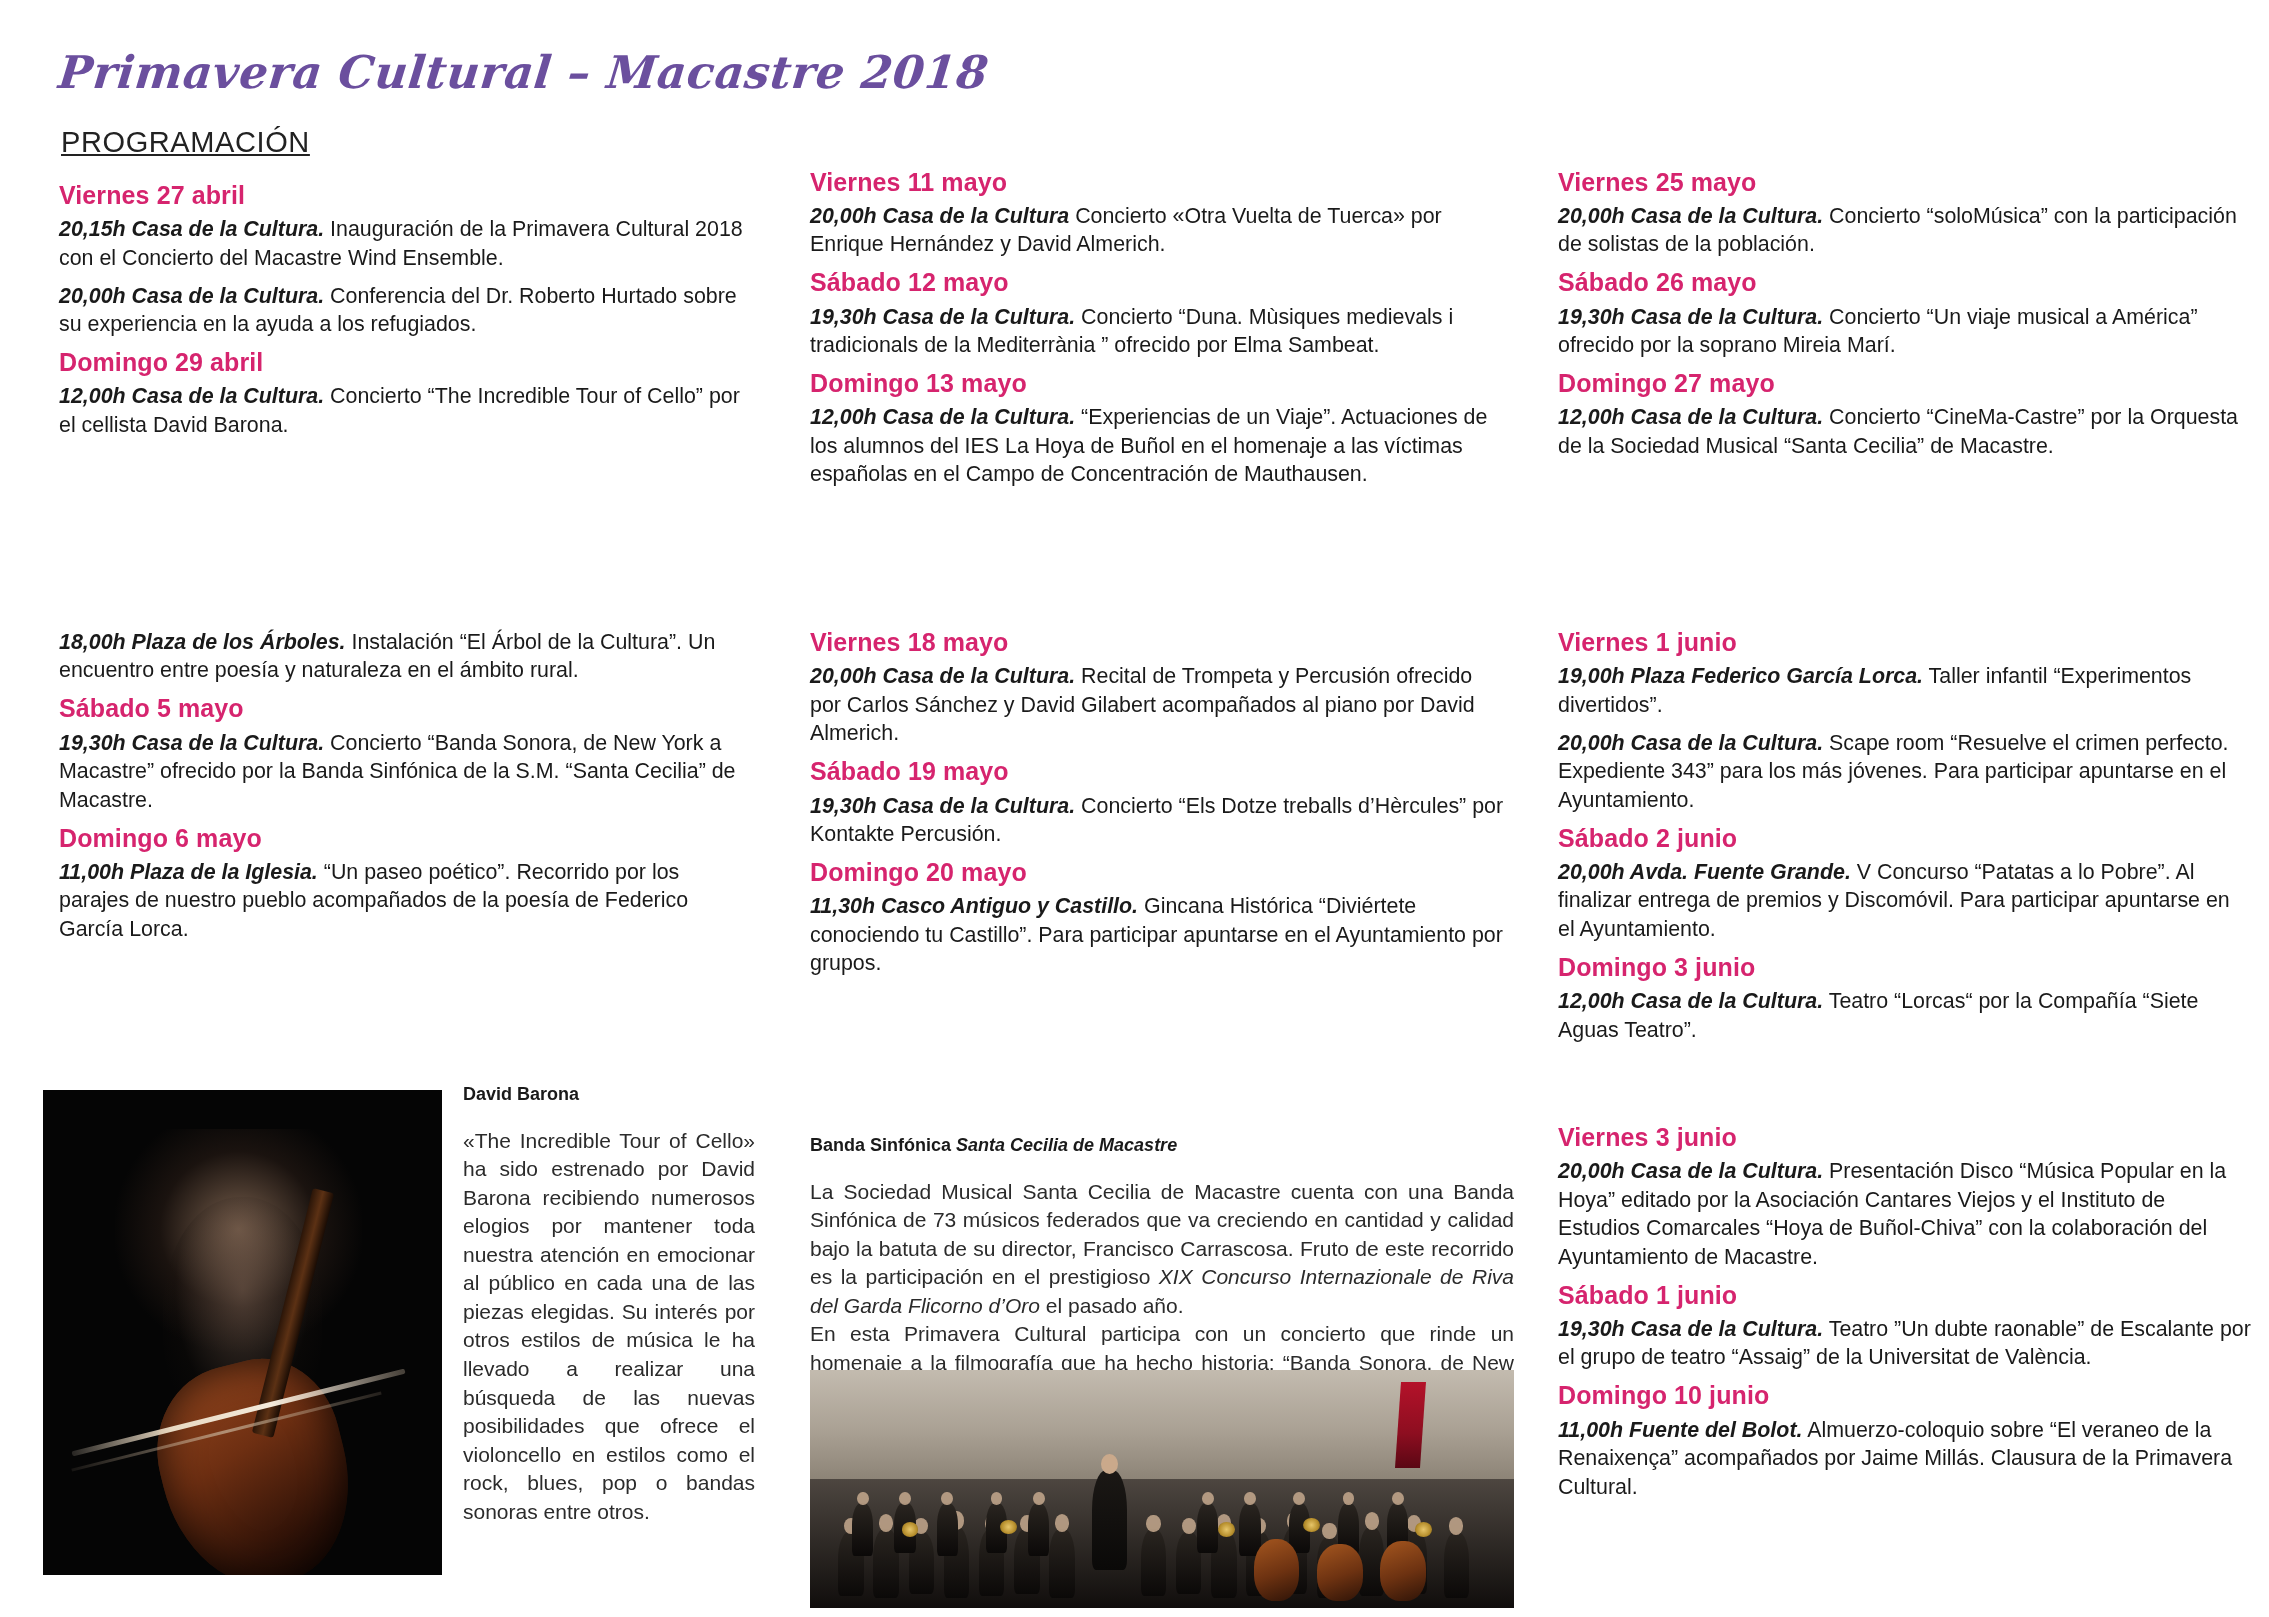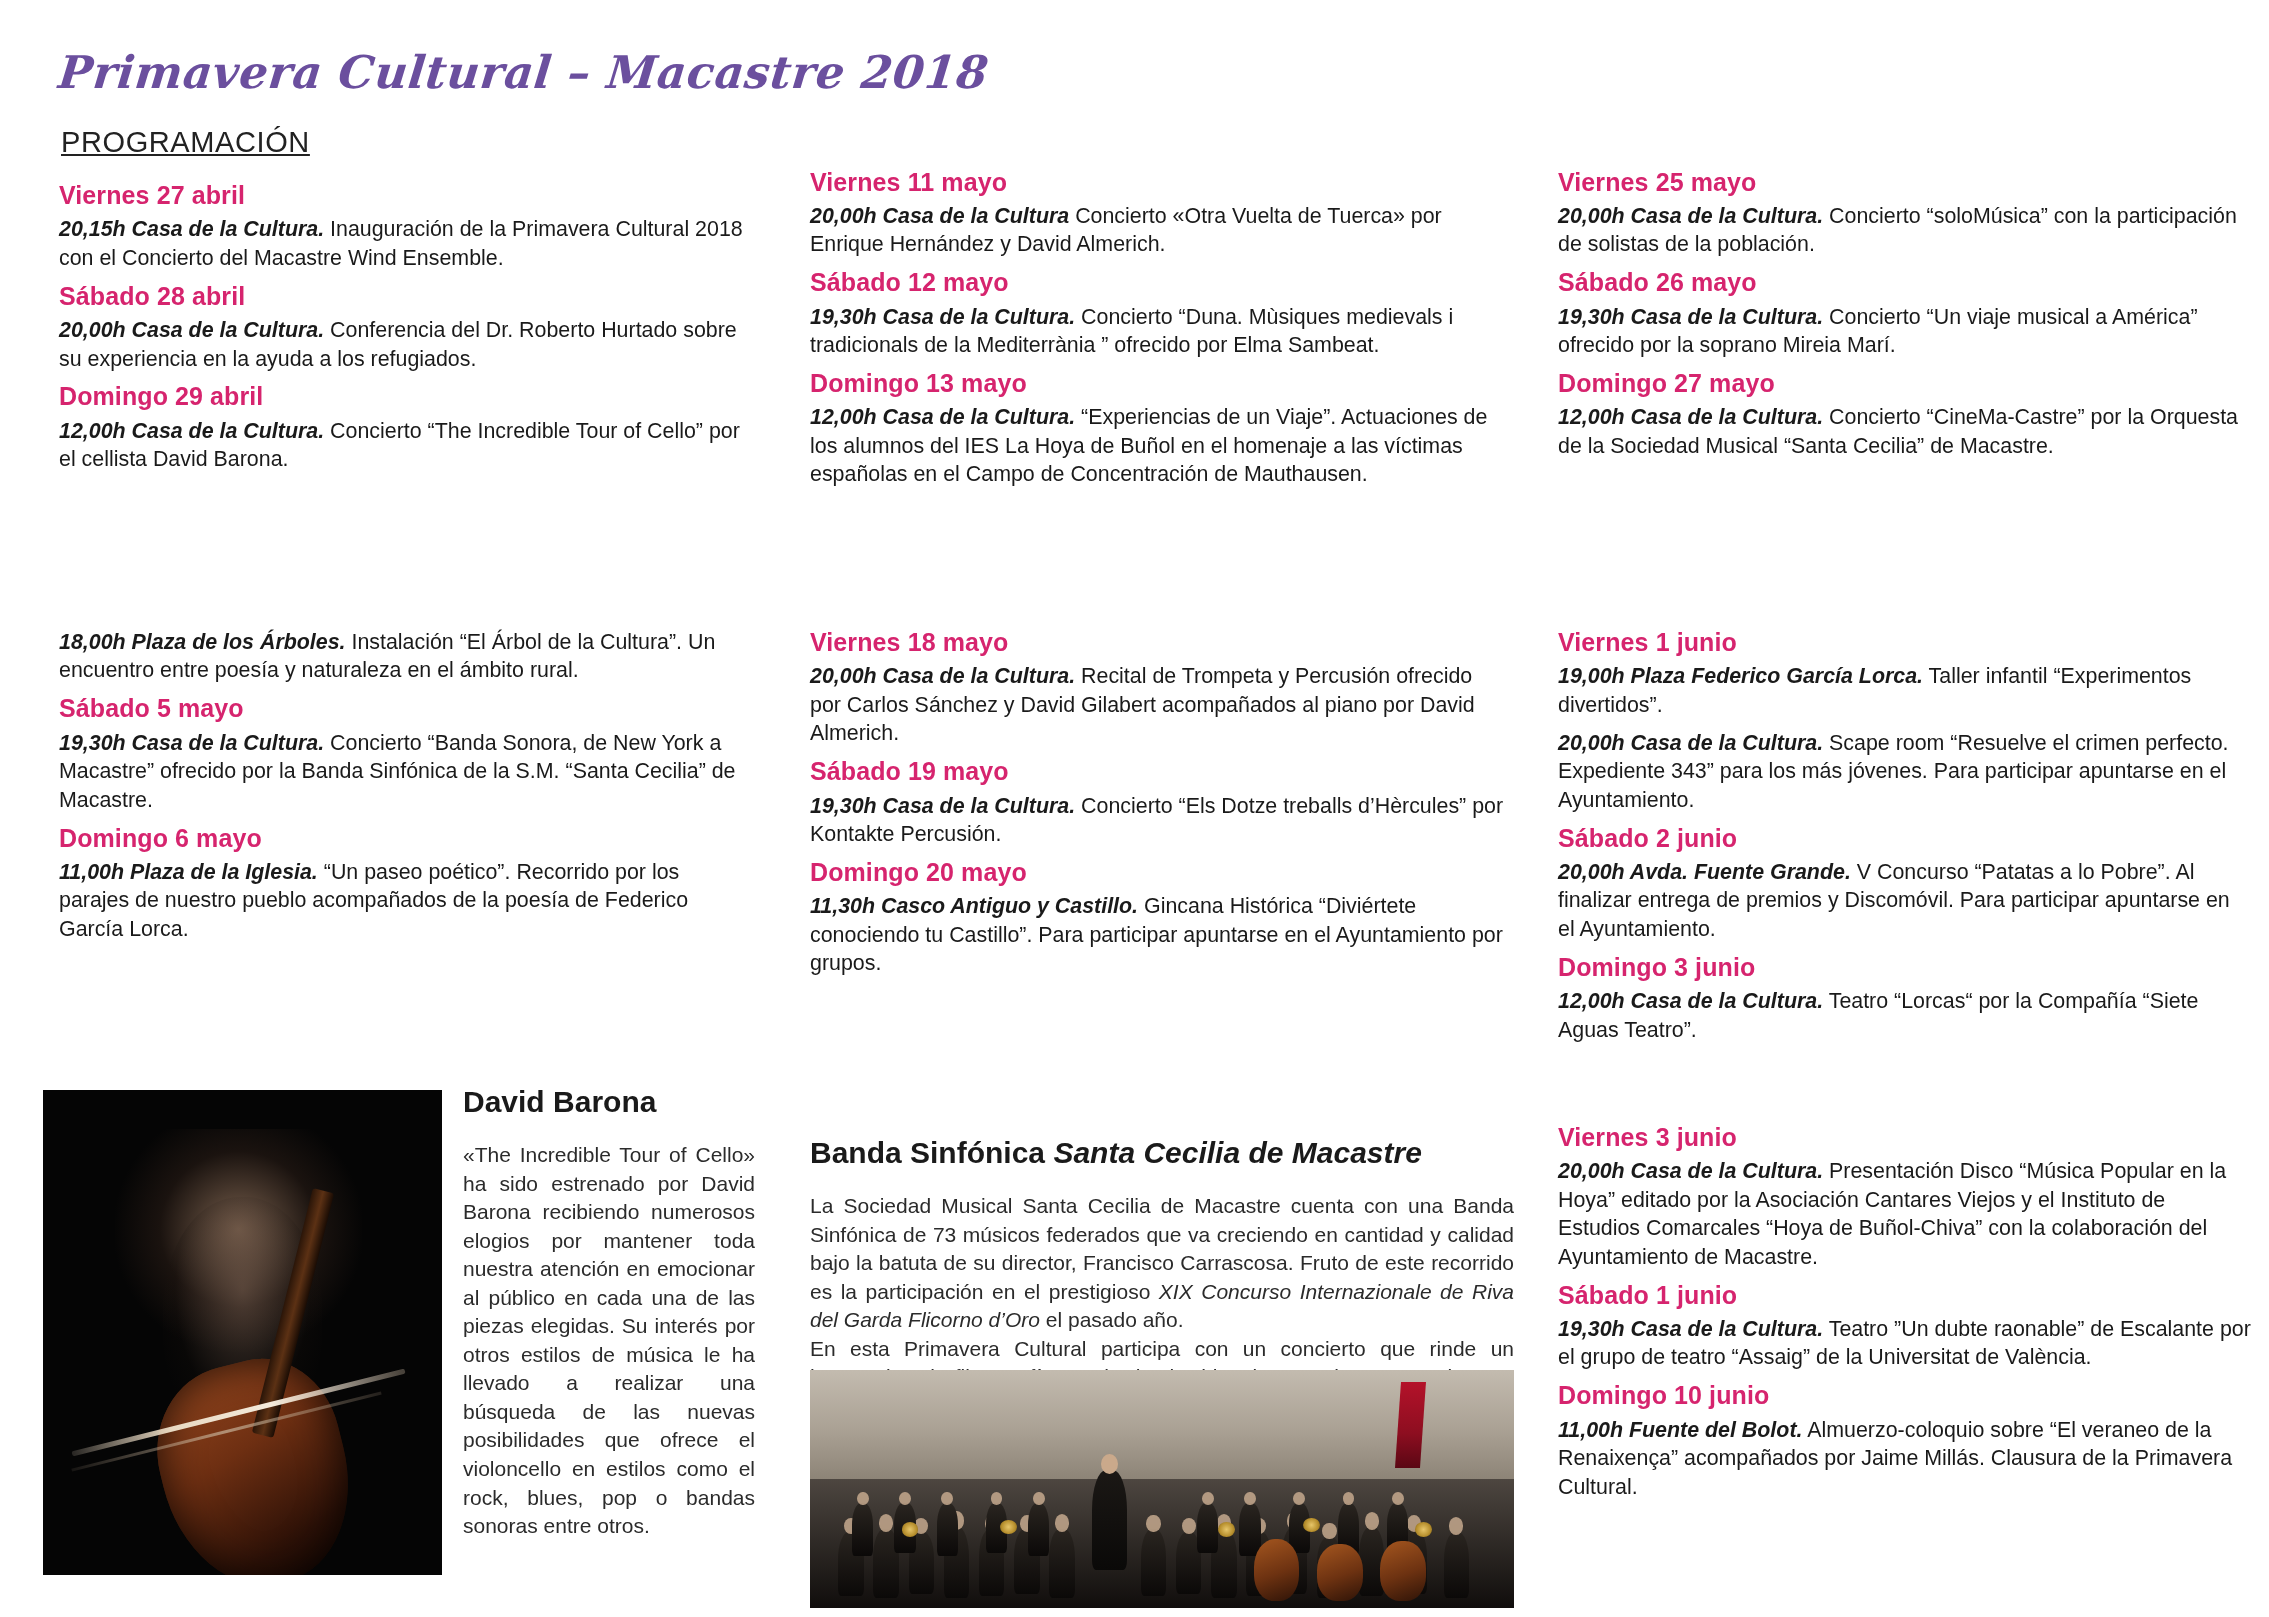--- a/index.html
+++ b/index.html
@@ -86,21 +86,21 @@
     font-weight: bold;
     font-style: italic;
   }
   .event .desc { font-weight: normal; font-style: normal; }
 
   
   .feature { position: absolute; }
 
   .bio-title {
     font-weight: bold;
-    font-size: 30px;
+    font-size: 18px;
     color: #1a1a1a;
     margin: 0 0 21px 0;
     line-height: 1.2;
   }
   .bio-title .ital { font-style: italic; }
 
   .bio-text {
     font-size: 21px;
     line-height: 1.36;
     text-align: justify;
@@ -263,21 +263,20 @@
   <div class="programacion">PROGRAMACIÓN</div>
 
   <div class="columns">
 
     <div class="col col-1">
 
       <div class="block" style="top:0px;">
         <div class="day-head">Viernes 27 abril</div>
         <div class="event"><span class="when">20,15h Casa de la Cultura.</span><span class="desc"> Inauguración de la Primavera Cultural 2018 con el Concierto del Macastre Wind Ensemble.</span></div>
 
-        <div class="day-head">Sábado 28 abril</div>
         <div class="event"><span class="when">20,00h Casa de la Cultura.</span><span class="desc"> Conferencia del Dr. Roberto Hurtado sobre su experiencia en la ayuda a los refugiados.</span></div>
 
         <div class="day-head">Domingo 29 abril</div>
         <div class="event"><span class="when">12,00h Casa de la Cultura.</span><span class="desc"> Concierto “The Incredible Tour of Cello” por el cellista David Barona.</span></div>
       </div>
 
       <div class="block" style="top:447px;">
         <div class="event"><span class="when">18,00h Plaza de los Árboles.</span><span class="desc"> Instalación “El Árbol de la Cultura”. Un encuentro entre poesía y naturaleza en el ámbito rural.</span></div>
 
         <div class="day-head">Sábado 5 mayo</div>

